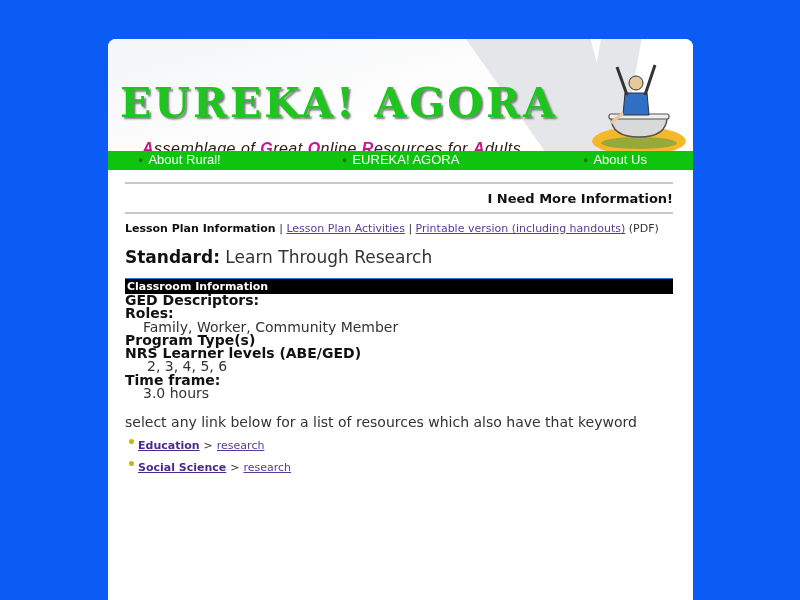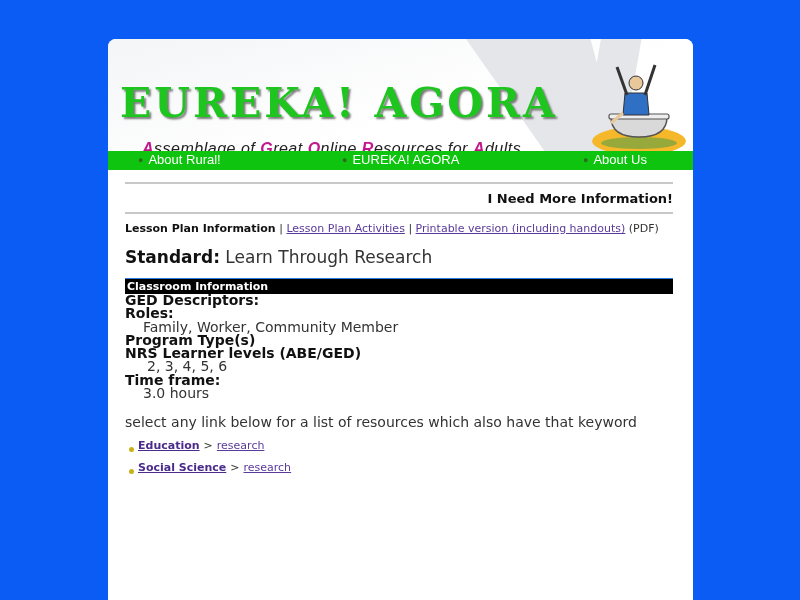--- a/index.html
+++ b/index.html
@@ -61,21 +61,21 @@
     background:#000000; color:#fff; font-weight:bold; font-size:11px;
     padding:1px 2px; height:13px; line-height:13px;
     border-top:1px solid #2b7ee0;
   }
   .cls { margin-top:14px; }
   .dl { font-size:14px; line-height:13.3px; }
   .dl .dt { font-weight:bold; color:#111; }
   .dl .dd { color:#333; padding-left:18px; }
   .kw { margin-top:14px; }
   .kw-note { font-size:14px; color:#333; margin-top:2px; }
-  .kw-item { font-size:11px; margin-top:9px; display:flex; align-items:flex-end; gap:4px; }
+  .kw-item { font-size:11px; margin-top:9px; display:flex; align-items:flex-start; gap:4px; }
   .kw-item .dot { width:5px; height:5px; border-radius:50%; background:#c8b21a; display:inline-block; margin-left:4px; }
   .kw-item a.cat { font-weight:bold; color:#4a2a8a; }
   .kw-item .gt { color:#333; }
 </style>
 </head>
 <body>
 
 <div class="card">
   <div class="banner">
     <div class="ray" style="left:330px;top:-40px;width:60px;height:260px;transform:rotate(-35deg);"></div>

